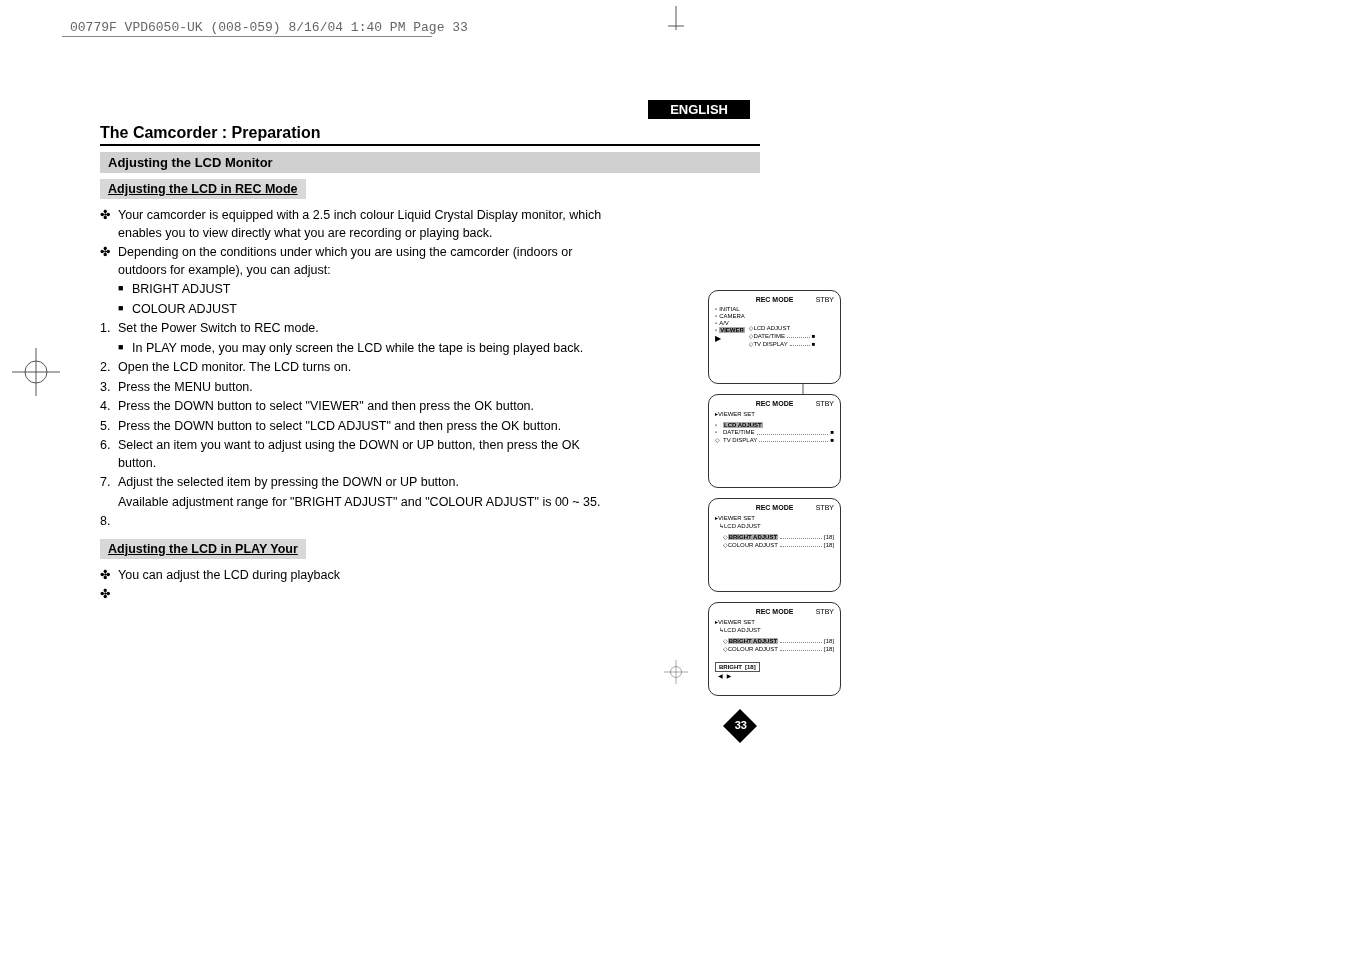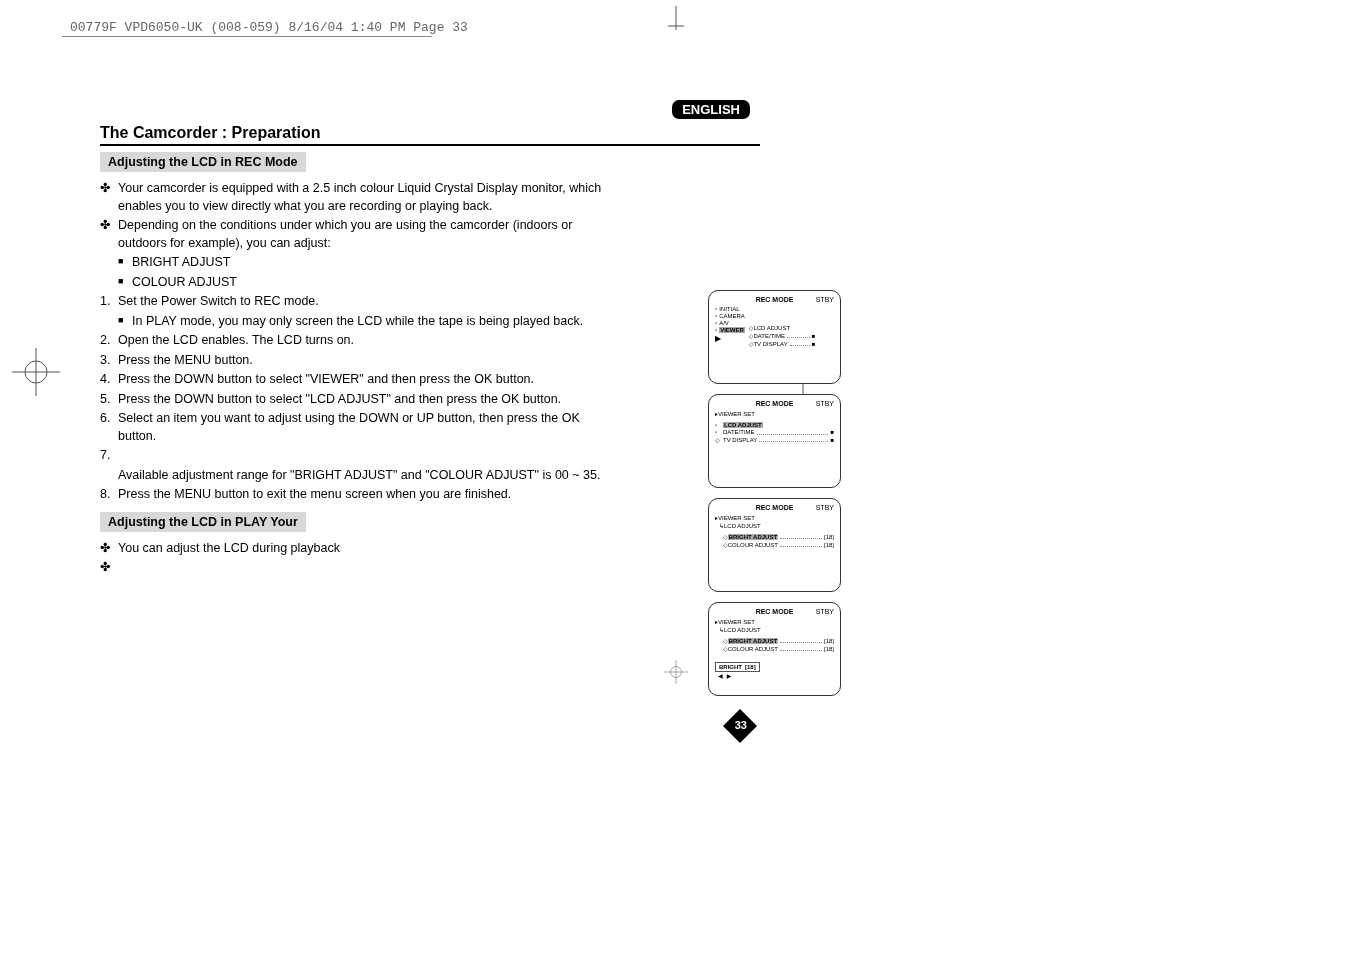--- a/index.html
+++ b/index.html
@@ -70,24 +70,23 @@
       top: 100px;
       left: 100px;
       width: 660px;
     }
     .english-badge {
       position: absolute;
       right: 10px;
       top: 0;
       background: #000;
       color: #fff;
-      padding: 2px 10px;
+      padding: 2px 22px;
       font-weight: bold;
       font-size: 13px;
-      border-radius: 7px;
     }
     .title {
       font-size: 16px;
       font-weight: bold;
       margin-top: 24px;
       border-bottom: 2px solid #000;
       padding-bottom: 2px;
     }
     .section-bar {
       background: #d0d0d0;
@@ -96,20 +95,21 @@
       padding: 3px 8px;
       margin-top: 6px;
     }
     .subsection-bar {
       background: #d8d8d8;
       font-weight: bold;
       font-size: 12.5px;
       padding: 3px 8px;
       margin-top: 6px;
       display: inline-block;
+      text-decoration: underline;
     }
     .text-body {
       font-size: 12.5px;
       line-height: 1.4;
       margin-top: 8px;
       width: 510px;
     }
     .bullet-row, .num-row, .sub-row {
       display: flex;
       margin-bottom: 2px;
@@ -208,20 +208,21 @@
   </svg>
   <svg class="crop-mark-center" viewBox="0 0 48 48">
     <circle class="crop-circle" cx="24" cy="24" r="11"></circle>
     <line class="crop-line" x1="0" y1="24" x2="48" y2="24"></line>
     <line class="crop-line" x1="24" y1="0" x2="24" y2="48"></line>
   </svg>
 
   <div class="content">
     <div class="english-badge">ENGLISH</div>
     <div class="title">The Camcorder : Preparation</div>
+    <div class="section-bar">Adjusting the LCD Monitor</div>
     <div class="subsection-bar">Adjusting the LCD in REC Mode</div>
 
     <div class="text-body">
       <div class="bullet-row">
           <span class="mark">✤</span>
           <span>Your camcorder is equipped with a 2.5 inch colour Liquid Crystal Display monitor, which enables you to view directly what you are recording or playing back.</span>
         </div>
       <div class="bullet-row">
           <span class="mark">✤</span>
           <span>Depending on the conditions under which you are using the camcorder (indoors or outdoors for example), you can adjust:</span>
@@ -238,47 +239,47 @@
       <div class="num-row">
           <span class="mark">1.</span>
           <span>Set the Power Switch to REC mode.</span>
         </div>
       <div class="sub-row">
           <span class="mark sq">■</span>
           <span>In PLAY mode, you may only screen the LCD while the tape is being played back.</span>
         </div>
       <div class="num-row">
           <span class="mark">2.</span>
-          <span>Open the LCD enables. The LCD turns on.</span>
+          <span>Open the LCD monitor. The LCD turns on.</span>
         </div>
       <div class="num-row">
           <span class="mark">3.</span>
           <span>Press the MENU button.</span>
         </div>
       <div class="num-row">
           <span class="mark">4.</span>
           <span>Press the DOWN button to select "VIEWER" and then press the OK button.</span>
         </div>
       <div class="num-row">
           <span class="mark">5.</span>
           <span>Press the DOWN button to select "LCD ADJUST" and then press the OK button.</span>
         </div>
       <div class="num-row">
           <span class="mark">6.</span>
           <span>Select an item you want to adjust using the DOWN or UP button, then press the OK button.</span>
         </div>
       <div class="num-row">
           <span class="mark">7.</span>
+          <span>Adjust the selected item by pressing the DOWN or UP button.</span>
         </div>
       <div class="sub-row" style="margin-left:18px">
           <span>Available adjustment range for "BRIGHT ADJUST" and "COLOUR ADJUST" is 00 ~ 35.</span>
         </div>
       <div class="num-row">
           <span class="mark">8.</span>
-          <span>Press the MENU button to exit the menu screen when you are finished.</span>
         </div>
     </div>
 
     <div class="subsection-bar">Adjusting the LCD in PLAY Your</div>
     <div class="text-body">
       <div class="bullet-row">
           <span class="mark">✤</span>
           <span>You can adjust the LCD during playback</span>
         </div>
       <div class="bullet-row">

